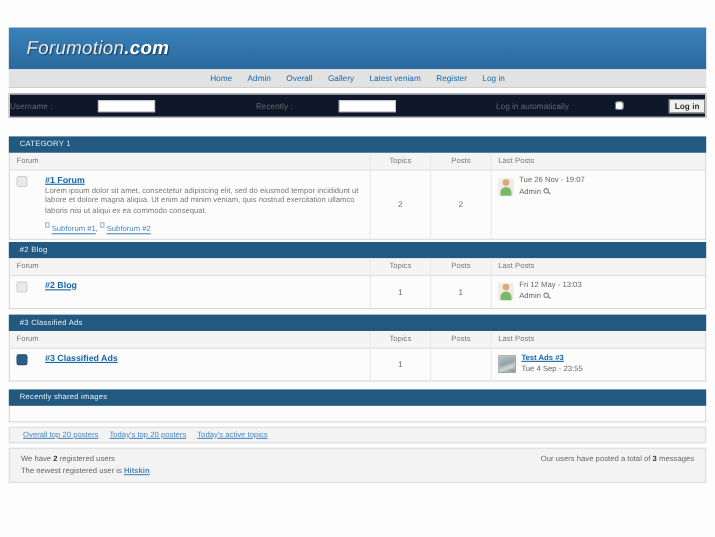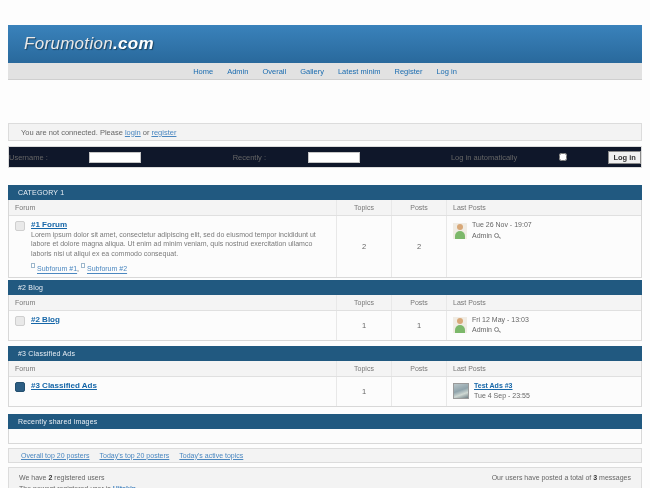--- a/index.html
+++ b/index.html
@@ -32,21 +32,21 @@
   .tr { display:flex; }
   .th-row { background:#f4f4f4; border-bottom:1px solid #e0e0e0; }
   .td { padding:4px 6px; }
   .c-forum { width:327px; }
   .c-topics { width:55px; text-align:center; border-left:1px solid #e8e8e8; }
   .c-posts { width:55px; text-align:center; border-left:1px solid #e8e8e8; }
   .c-last { flex:1; border-left:1px solid #e8e8e8; }
   .th-row .td { padding:4px 6px; font-size:7px; color:#777; }
   .num { display:flex; align-items:center; justify-content:center; font-size:7.5px; color:#666; }
 
-  .forum-cell { display:flex; gap:6px; }
+  .forum-cell { display:flex; gap:16px; }
   .fstatus { width:10px; height:10px; border-radius:2px; background:#e9e9e9; border:1px solid #cfcfcf; margin-top:1px; flex:none; }
   .fstatus.dark { background:#2d5e84; border-color:#24506f; }
   .ftitle { font-size:8px; font-weight:bold; color:#1566a8; text-decoration:underline; cursor:pointer; }
   .fdesc { font-size:7px; color:#7a7a7a; line-height:1.35; margin-top:1px; }
   .subforums { margin-top:5px; font-size:7px; }
   .subforums a { color:#4a87c0; text-decoration:underline; cursor:pointer; }
   .sf-ico { display:inline-block; width:4px; height:5px; border:1px solid #9db7cc; background:#fff; margin-right:2px; vertical-align:super; }
 
   .lastpost { display:flex; align-items:center; gap:5px; font-size:7px; color:#666; }
   .avatar { width:14px; height:16px; position:relative; flex:none; background:#f0ece4; }
@@ -77,31 +77,25 @@
 
   <div class="masthead">
     <div class="logo"><span>Forumotion</span><b>.com</b></div>
   </div>
 
   <div class="navbar">
     <a>Home</a>
     <a>Admin</a>
     <a>Overall</a>
     <a>Gallery</a>
-    <a>Latest minim</a>
+    <a>Latest veniam</a>
     <a>Register</a>
     <a>Log in</a>
   </div>
 
-  <div class="notice">
-    <span>You are not connected. Please</span>
-    <a>login</a>
-    <span>or</span>
-    <a>register</a>
-  </div>
 
   <div class="loginbar">
     <span>Username :</span>
     <input type="text" style="">
     <span style="width:8px"></span>
     <span>Recently :</span>
     <input type="password" style="">
     <span style="width:8px"></span>
     <span>Log in automatically</span>
     <input type="checkbox" style="">

